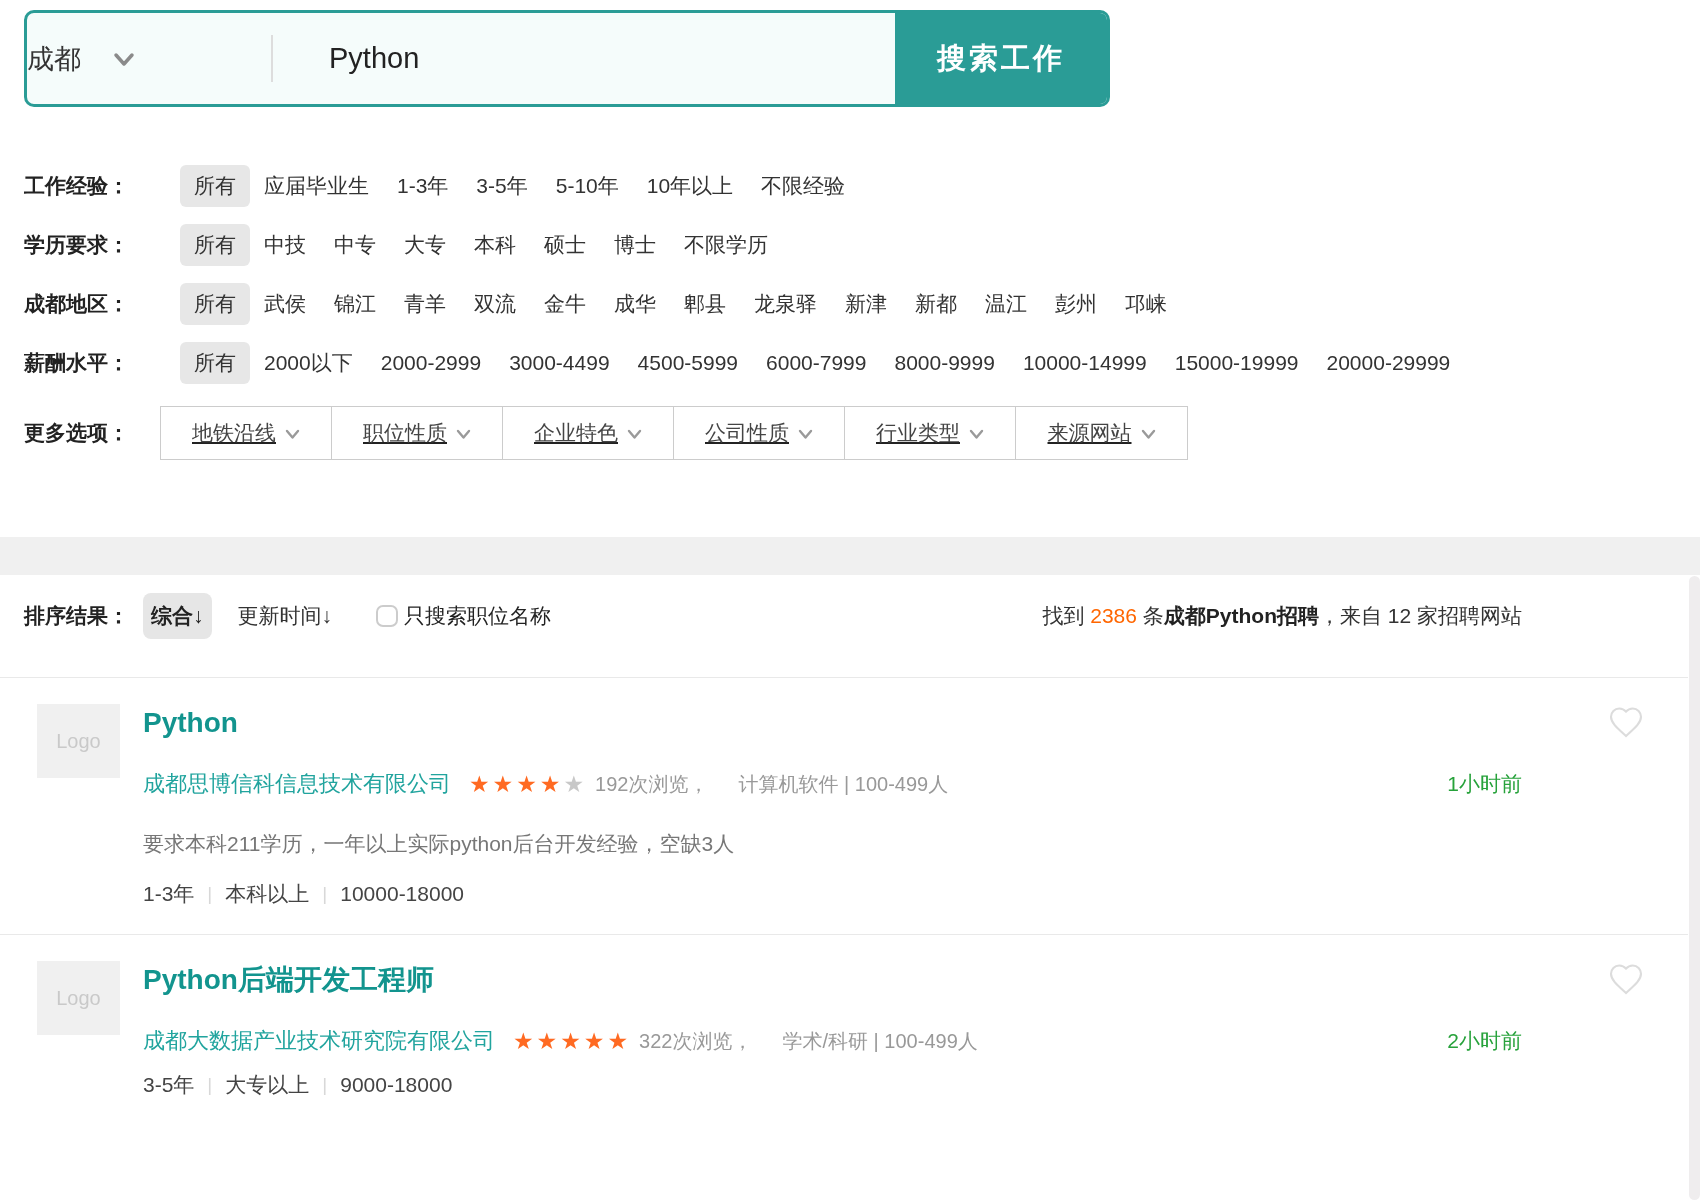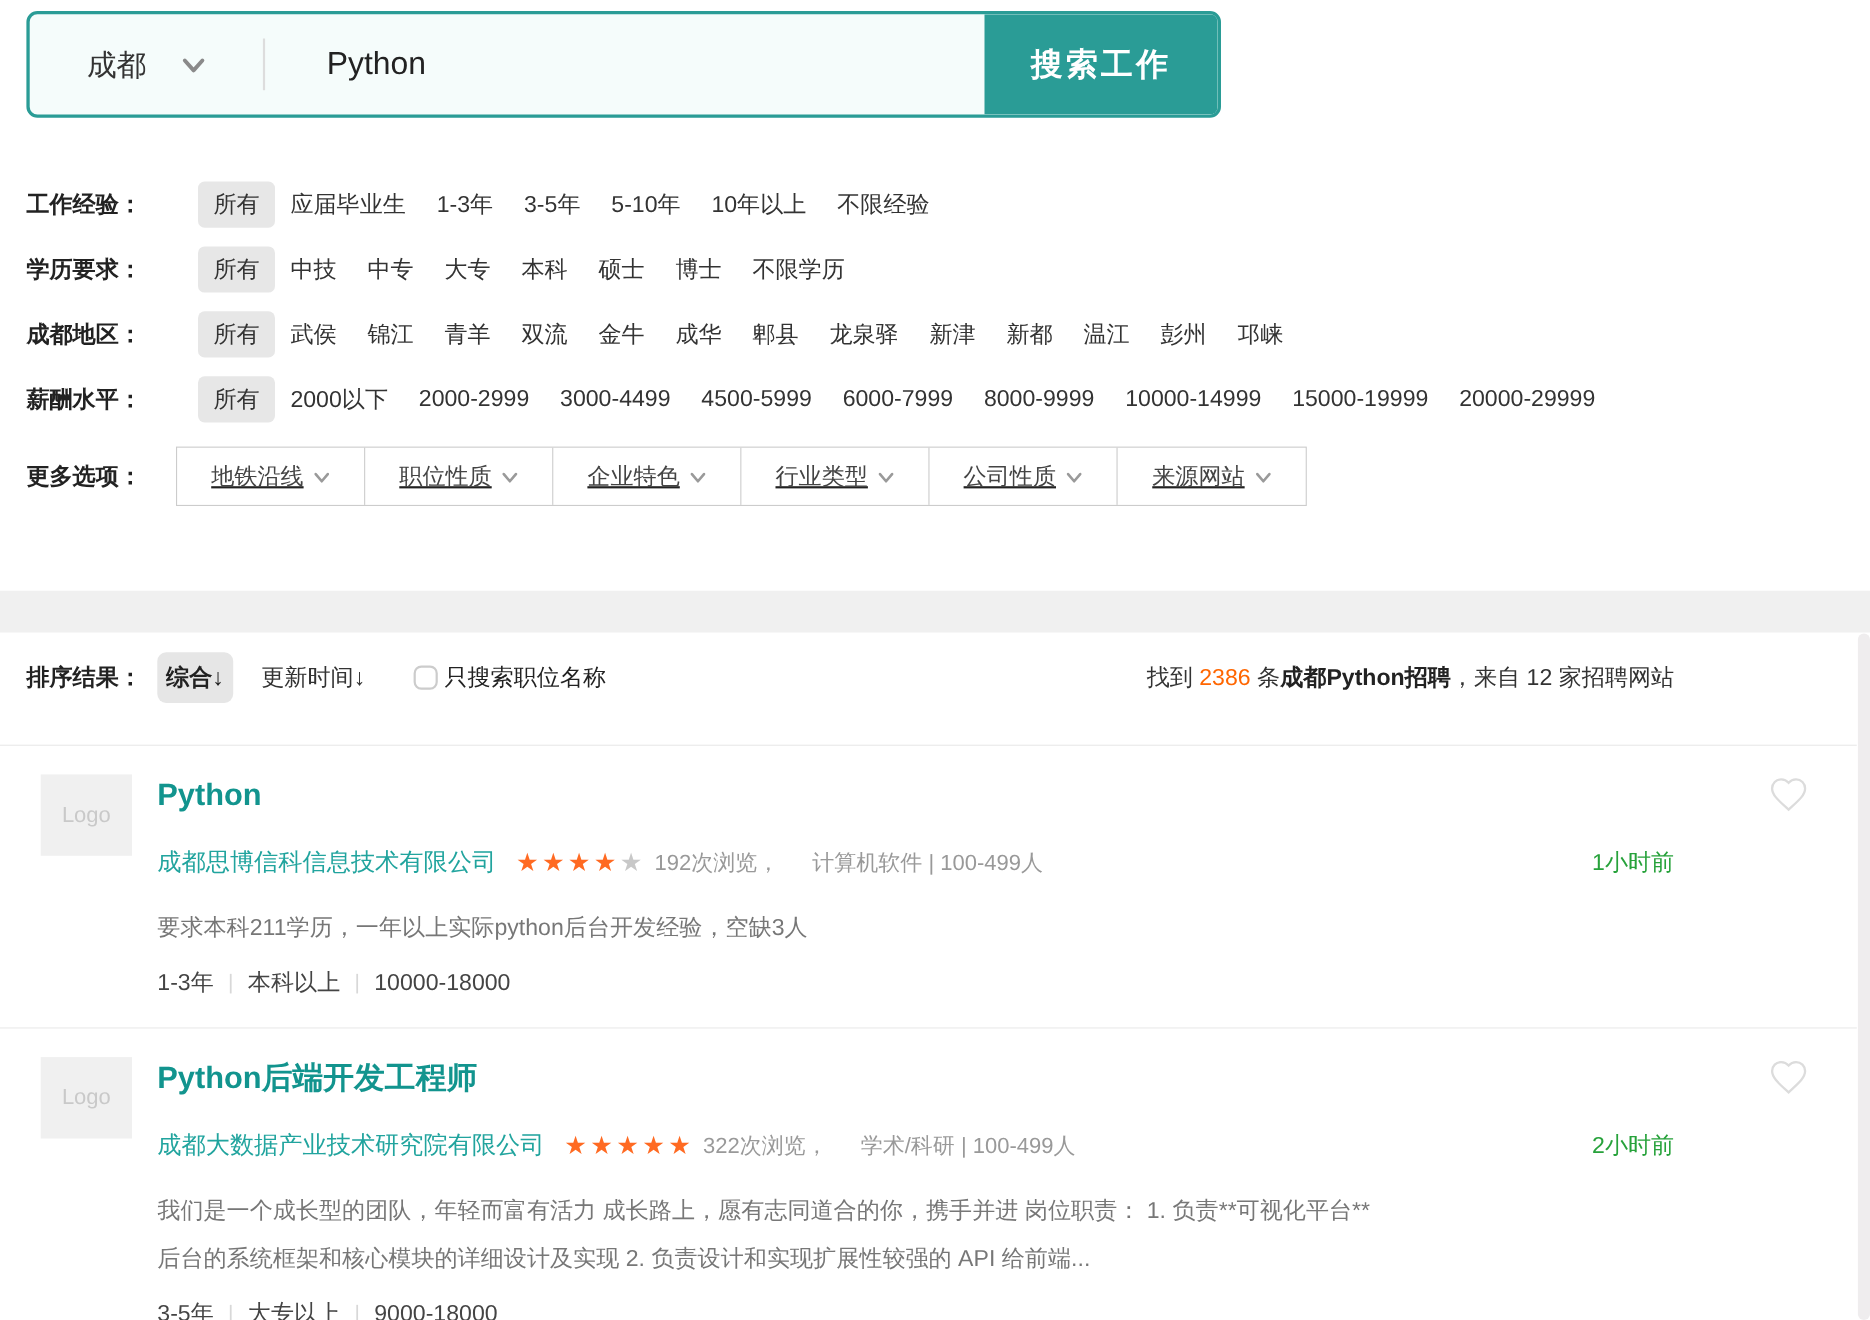--- a/index.html
+++ b/index.html
@@ -14,21 +14,21 @@
 
   
   .search-bar {
     position: absolute; left: 24px; top: 10px;
     width: 1086px; height: 97px;
     border: 3px solid #2a9c96; border-radius: 10px;
     background: #f5fcfb;
     display: flex; align-items: stretch; overflow: hidden;
   }
   .city-select {
-    width: 212px; display: flex; align-items: center; justify-content: center;
+    width: 244px; display: flex; align-items: center; 
     gap: 32px; font-size: 27px; color: #333; cursor: pointer; flex: none;
   }
   .search-divider { width: 2px; background: #ddd; margin: 22px 0; flex: none; }
   .search-input {
     flex: 1; border: none; outline: none; background: transparent;
     font-size: 29px; color: #222; padding-left: 56px;
     font-family: "Liberation Sans", "DejaVu Sans", sans-serif;
   }
   .search-btn {
     width: 212px; flex: none; border: none; cursor: pointer;
@@ -208,27 +208,27 @@
           <polyline points="2,2 7.5,8.5 13,2" fill="none" stroke="#9a9a9a" stroke-width="2.4" stroke-linecap="round" stroke-linejoin="round"></polyline>
         </svg>
       </div>
         <div class="dropdown-cell">
         <span>企业特色</span>
         <svg class="chev" width="15" height="11" viewBox="0 0 15 11">
           <polyline points="2,2 7.5,8.5 13,2" fill="none" stroke="#9a9a9a" stroke-width="2.4" stroke-linecap="round" stroke-linejoin="round"></polyline>
         </svg>
       </div>
         <div class="dropdown-cell">
+        <span>公司性质</span>
+        <svg class="chev" width="15" height="11" viewBox="0 0 15 11">
+          <polyline points="2,2 7.5,8.5 13,2" fill="none" stroke="#9a9a9a" stroke-width="2.4" stroke-linecap="round" stroke-linejoin="round"></polyline>
+        </svg>
+      </div>
+        <div class="dropdown-cell">
         <span>行业类型</span>
-        <svg class="chev" width="15" height="11" viewBox="0 0 15 11">
-          <polyline points="2,2 7.5,8.5 13,2" fill="none" stroke="#9a9a9a" stroke-width="2.4" stroke-linecap="round" stroke-linejoin="round"></polyline>
-        </svg>
-      </div>
-        <div class="dropdown-cell">
-        <span>公司性质</span>
         <svg class="chev" width="15" height="11" viewBox="0 0 15 11">
           <polyline points="2,2 7.5,8.5 13,2" fill="none" stroke="#9a9a9a" stroke-width="2.4" stroke-linecap="round" stroke-linejoin="round"></polyline>
         </svg>
       </div>
         <div class="dropdown-cell">
         <span>来源网站</span>
         <svg class="chev" width="15" height="11" viewBox="0 0 15 11">
           <polyline points="2,2 7.5,8.5 13,2" fill="none" stroke="#9a9a9a" stroke-width="2.4" stroke-linecap="round" stroke-linejoin="round"></polyline>
         </svg>
       </div>
@@ -285,25 +285,20 @@
     </svg>
     <div class="job-main">
       <a class="job-title">Python后端开发工程师</a>
       <div class="company-row">
         <a class="company">成都大数据产业技术研究院有限公司</a>
         <span class="stars"><span class="stars-filled">★★★★★</span><span class="stars-empty"></span></span>
         <span class="views">322次浏览，</span>
         <span class="industry">学术/科研 | 100-499人</span>
         <span class="posted">2小时前</span>
       </div>
-      <div class="desc">
-
-      <div class="desc-line">我们是一个成长型的团队，年轻而富有活力 成长路上，愿有志同道合的你，携手并进 岗位职责： 1. 负责**可视化平台**</div>
-          <div class="desc-line">后台的系统框架和核心模块的详细设计及实现 2. 负责设计和实现扩展性较强的 API 给前端...</div>
-        </div>
       <div class="meta">
         <span>3-5年</span>
         <span class="pipe">|</span>
         <span>大专以上</span>
         <span class="pipe">|</span>
         <span>9000-18000</span>
       </div>
     </div>
   </div>
 

